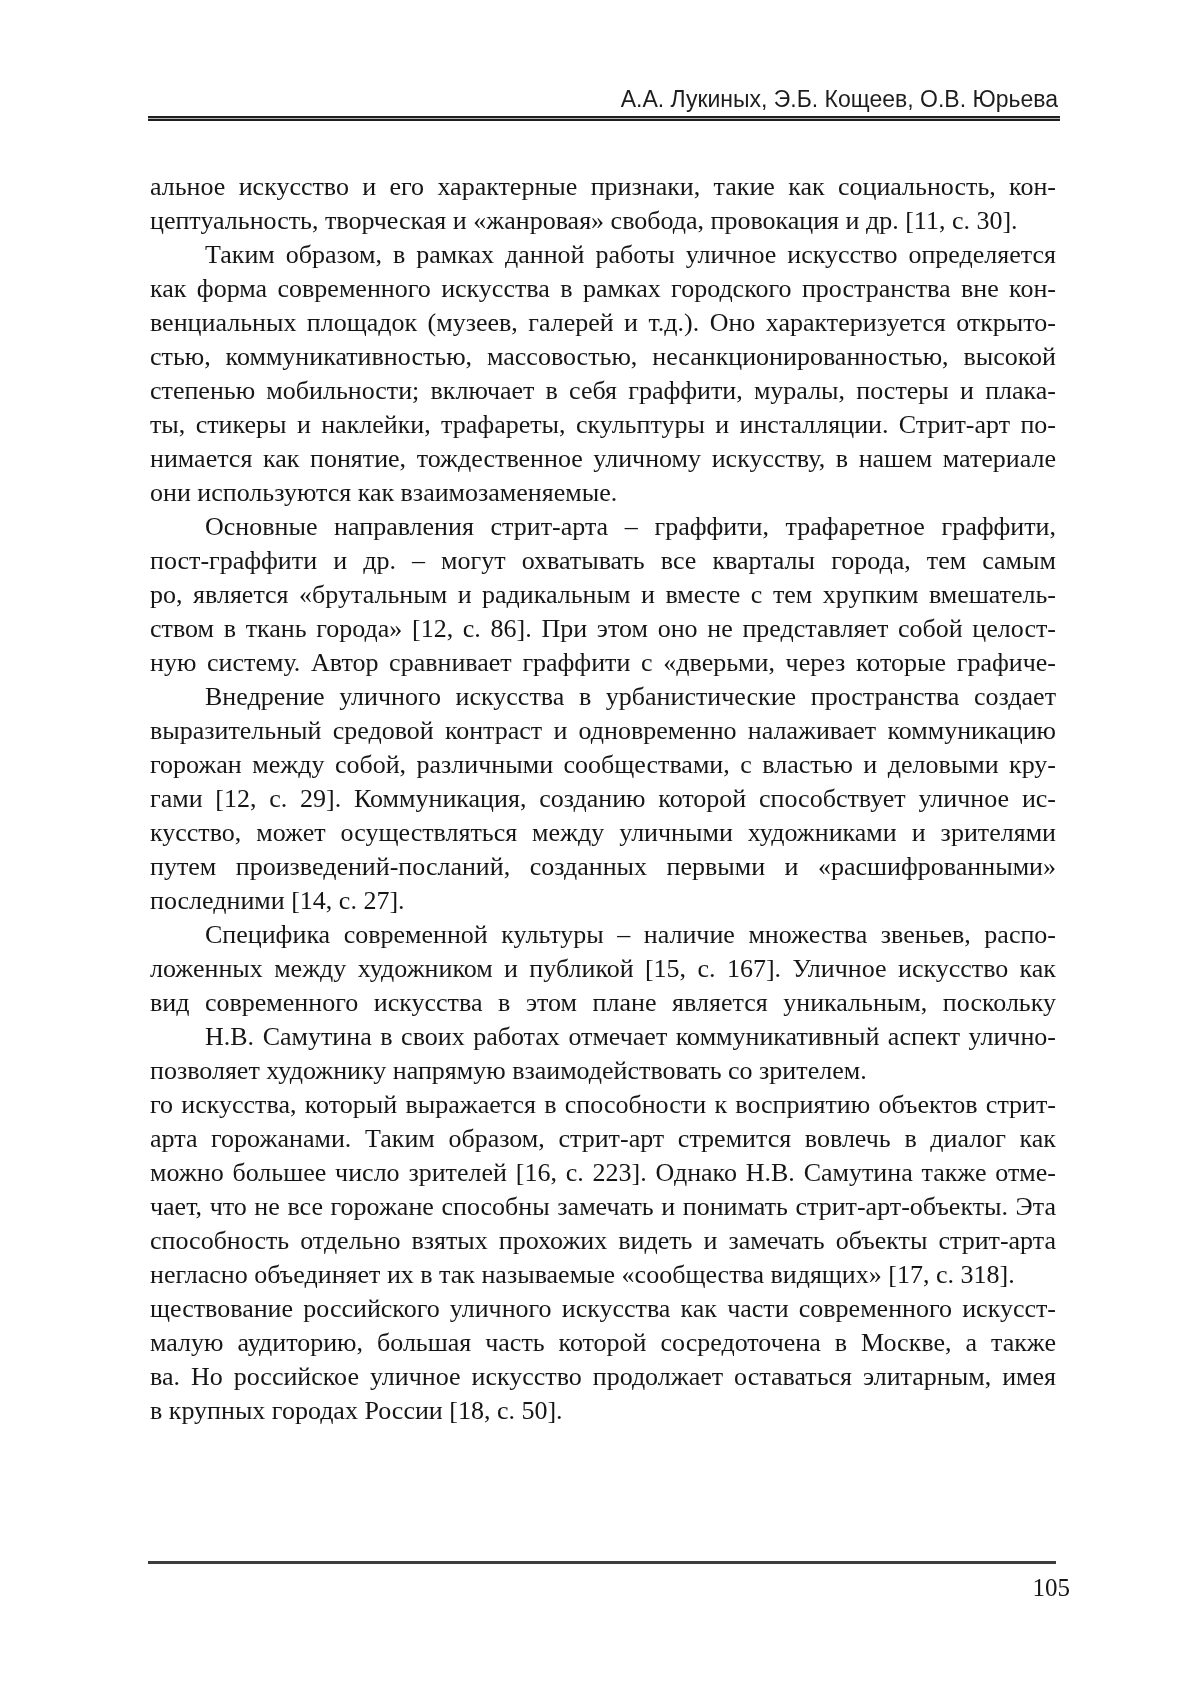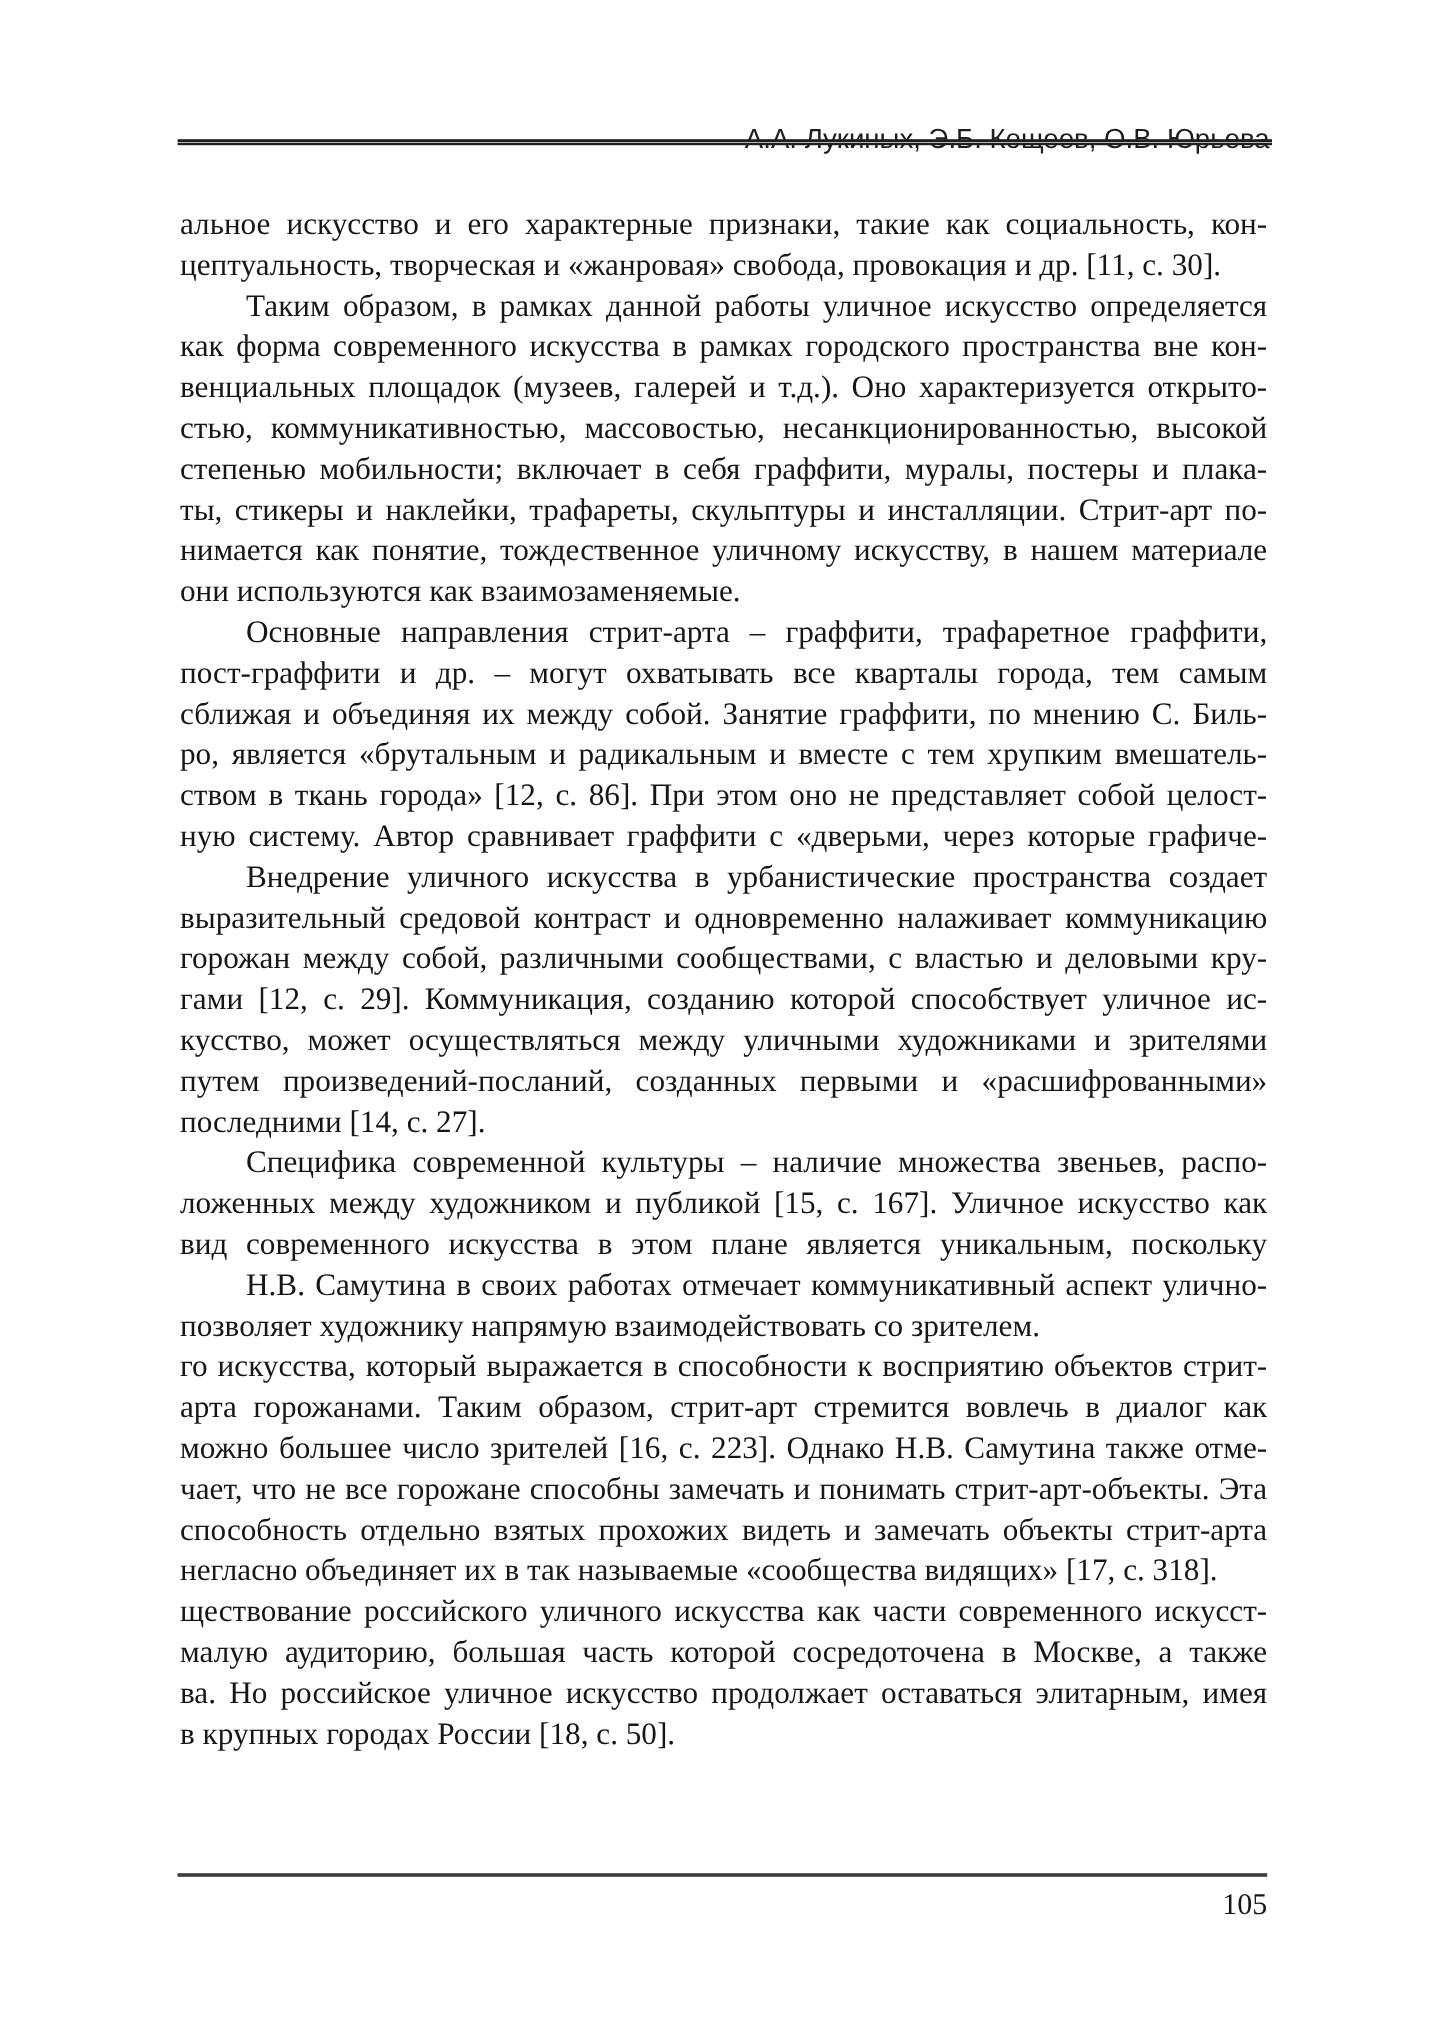--- a/index.html
+++ b/index.html
@@ -15,21 +15,20 @@
   .header-authors {
     position: absolute;
     top: 84px;
     left: 150px;
     width: 908px;
     text-align: right;
     font-family: "Liberation Sans", "DejaVu Sans", sans-serif;
     font-size: 23px;
     line-height: 30px;
     color: #1d1d1d;
-    margin-top: 16px;
   }
   .header-rule {
     position: absolute;
     top: 116px;
     left: 148px;
     width: 912px;
     height: 5px;
     background: linear-gradient(#1f1f1f 0 2px, #b5b5b5 2px 3px, #1f1f1f 3px 5px);
   }
   .body-text {
@@ -53,21 +52,21 @@
     position: absolute;
     top: 1561px;
     left: 148px;
     width: 908px;
     height: 3px;
     background: #3c3c3c;
   }
   .page-number {
     position: absolute;
     top: 1572px;
-    left: 150px;
+    left: 164px;
     width: 906px;
     text-align: right;
     font-size: 25px;
     line-height: 32px;
     color: #161616;
   }
 </style>
 </head>
 <body>
 
@@ -83,21 +82,20 @@
       <div class="line indent">Таким образом, в рамках данной работы уличное искусство определяется</div>
       <div class="line">как форма современного искусства в рамках городского пространства вне кон-</div>
       <div class="line">венциальных площадок (музеев, галерей и т.д.). Оно характеризуется открыто-</div>
       <div class="line">стью, коммуникативностью, массовостью, несанкционированностью, высокой</div>
       <div class="line">степенью мобильности; включает в себя граффити, муралы, постеры и плака-</div>
       <div class="line">ты, стикеры и наклейки, трафареты, скульптуры и инсталляции. Стрит-арт по-</div>
       <div class="line">нимается как понятие, тождественное уличному искусству, в нашем материале</div>
       <div class="line last">они используются как взаимозаменяемые.</div>
       <div class="line indent">Основные направления стрит-арта – граффити, трафаретное граффити,</div>
       <div class="line">пост-граффити и др. – могут охватывать все кварталы города, тем самым</div>
-      <div class="line">сближая и объединяя их между собой. Занятие граффити, по мнению С. Биль-</div>
       <div class="line">ро, является «брутальным и радикальным и вместе с тем хрупким вмешатель-</div>
       <div class="line">ством в ткань города» [12, с. 86]. При этом оно не представляет собой целост-</div>
       <div class="line">ную систему. Автор сравнивает граффити с «дверьми, через которые графиче-</div>
       <div class="line indent">Внедрение уличного искусства в урбанистические пространства создает</div>
       <div class="line">выразительный средовой контраст и одновременно налаживает коммуникацию</div>
       <div class="line">горожан между собой, различными сообществами, с властью и деловыми кру-</div>
       <div class="line">гами [12, с. 29]. Коммуникация, созданию которой способствует уличное ис-</div>
       <div class="line">кусство, может осуществляться между уличными художниками и зрителями</div>
       <div class="line">путем произведений-посланий, созданных первыми и «расшифрованными»</div>
       <div class="line last">последними [14, с. 27].</div>

